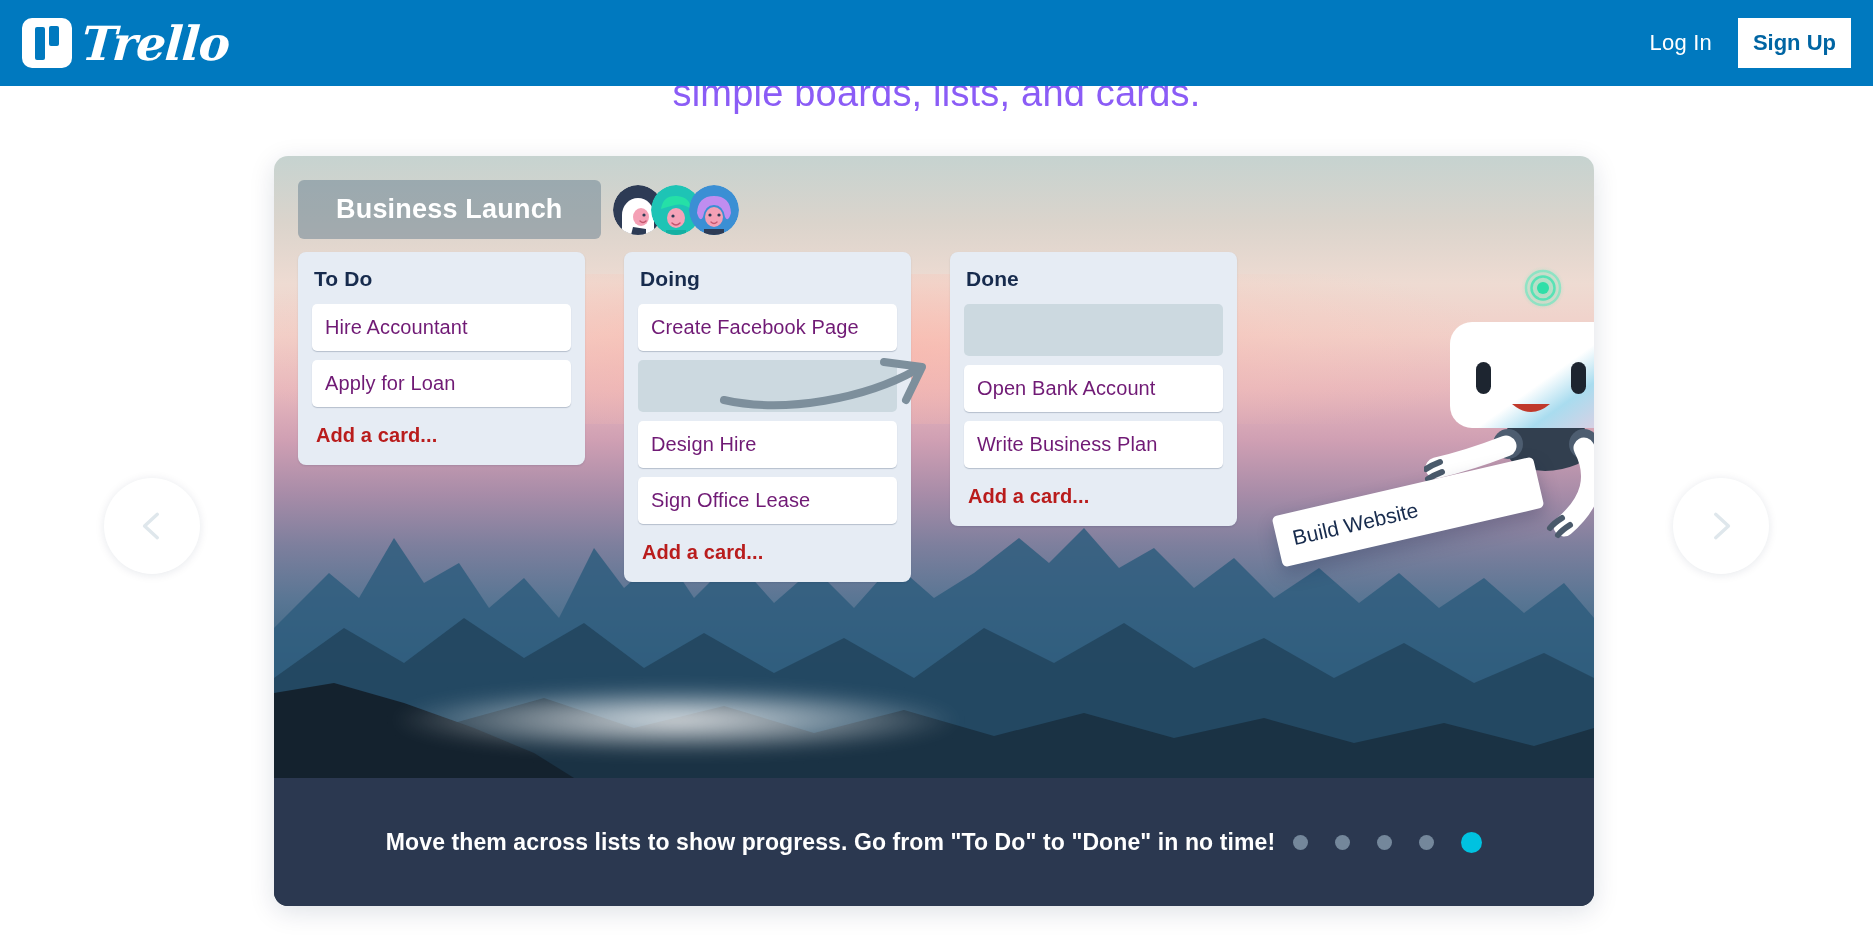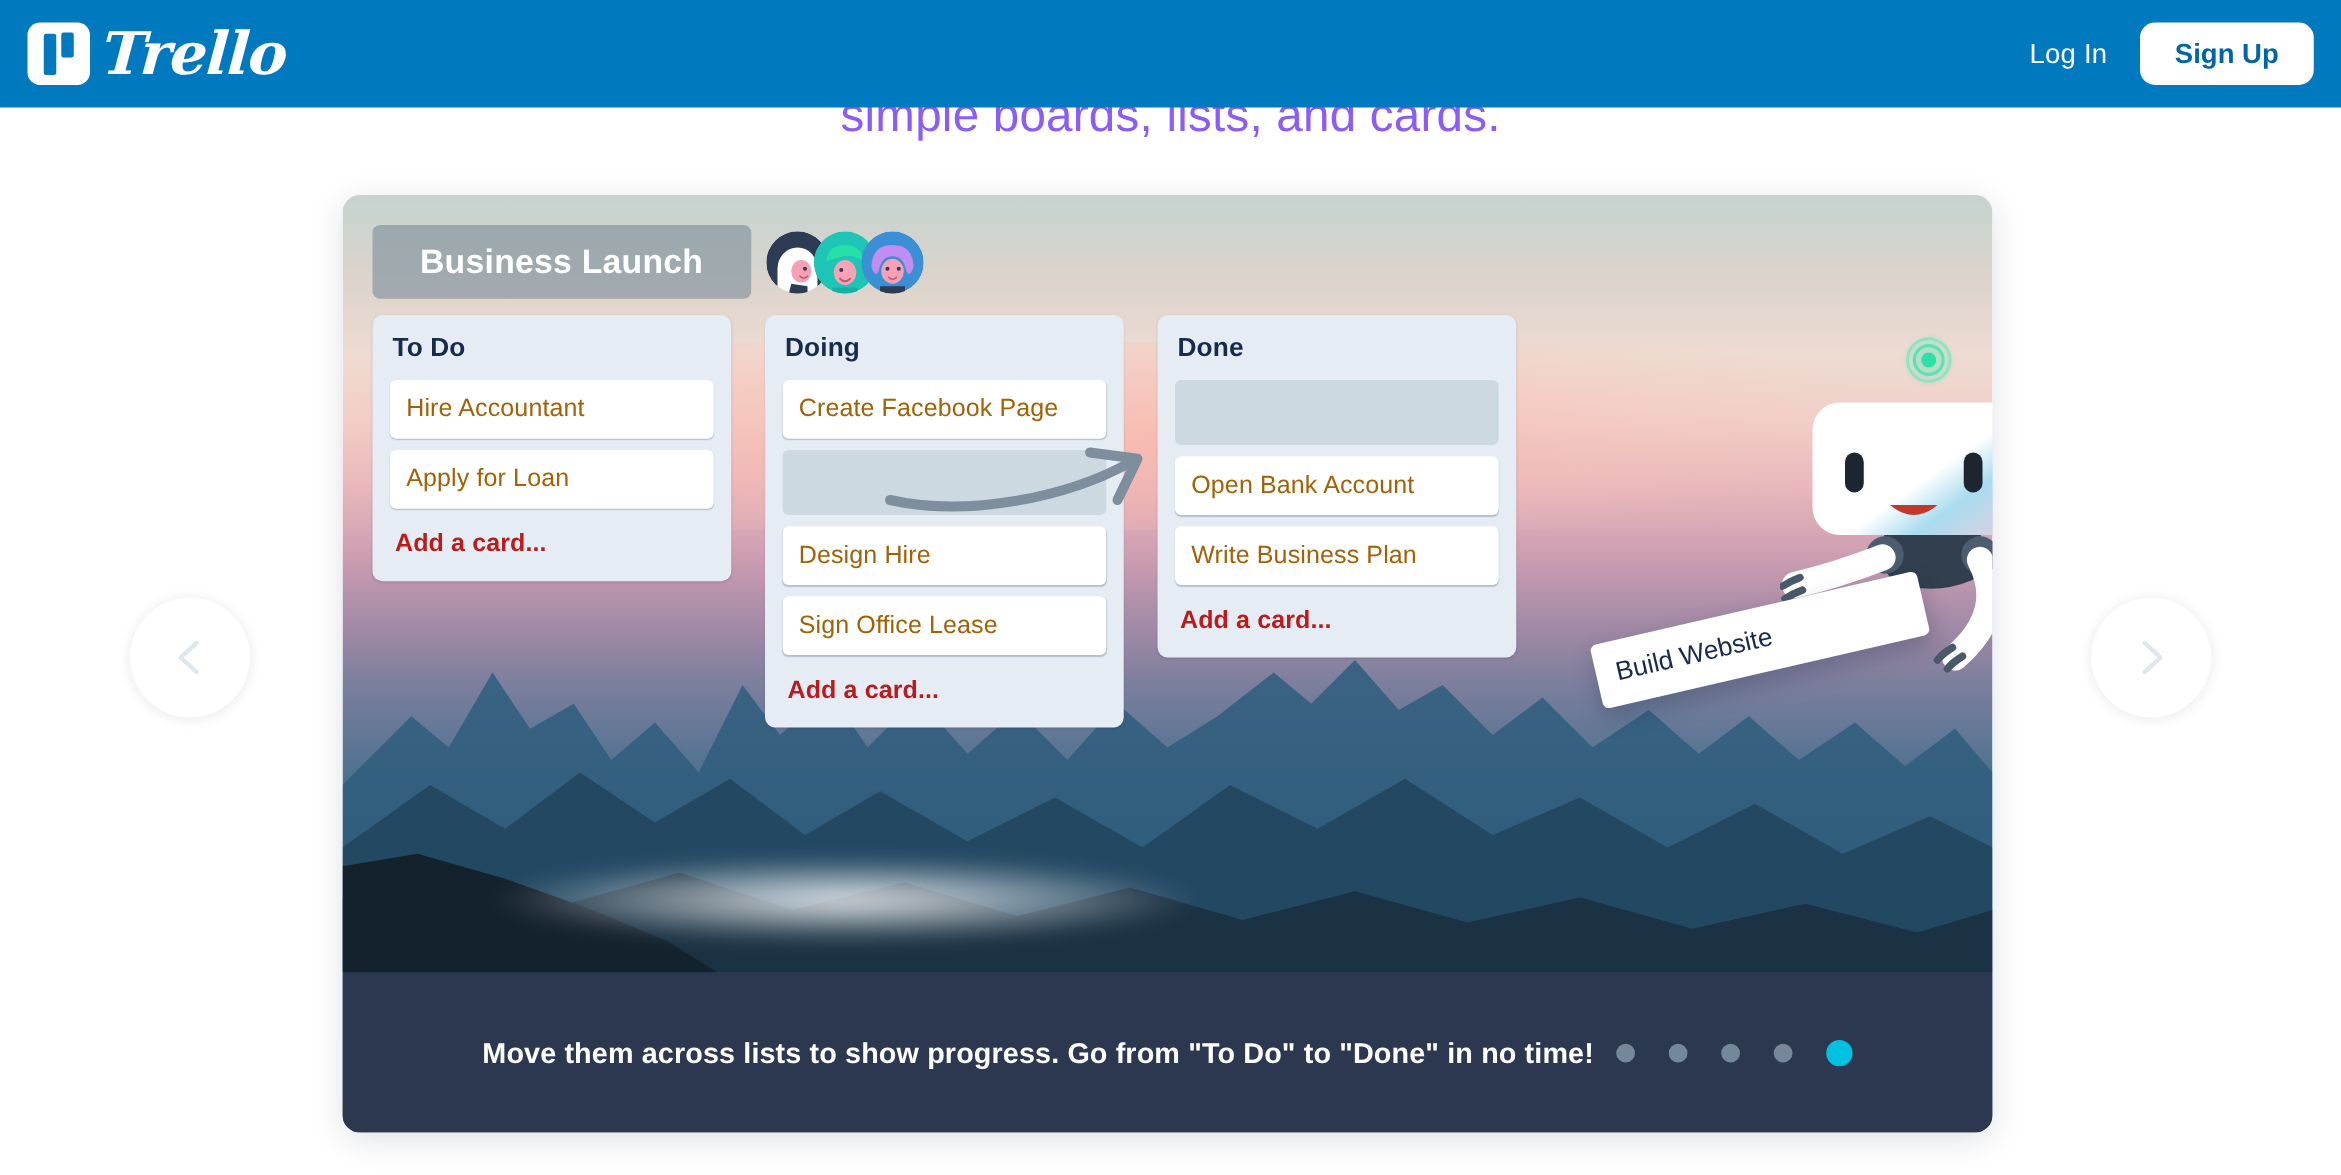--- a/index.html
+++ b/index.html
@@ -32,23 +32,23 @@
     font-family:"DejaVu Serif", serif;
     font-style:italic; font-weight:700;
     font-size:47px; letter-spacing:-1px; color:#ffffff;
     line-height:1; transform:skewX(-4deg);
   }
   .header-right{ display:flex; align-items:center; gap:26px; }
   .login-link{
     color:#ffffff; font-size:22px; text-decoration:none; letter-spacing:.2px;
   }
   .signup-btn{
-    background:#ffffff; color:#0065a3; border:none; border-radius:12px;
+    background:#ffffff; color:#0065a3; border:none; border-radius:0;
     font-family:"Liberation Sans", sans-serif;
-    font-size:22px; font-weight:700; padding:12px 28px; cursor:pointer;
+    font-size:22px; font-weight:700; padding:12px 15px; cursor:pointer;
   }
 
   
   .page{
     position:absolute; top:0; left:0; width:1873px; height:940px;
     background:#ffffff;
   }
   .headline{
     position:absolute; top:86px; left:0; width:1873px;
     text-align:center;
@@ -126,35 +126,35 @@
   .avatar{
     width:50px; height:50px; border-radius:50%;
     margin-left:-12px; overflow:hidden; position:relative;
     box-shadow:0 0 0 0 rgba(0,0,0,0);
   }
   .avatar:first-child{ margin-left:0; }
 
   
   .lists{
     position:absolute; left:24px; top:96px;
-    display:flex; gap:27px; align-items:flex-start; z-index:5;
+    display:flex; gap:39px; align-items:flex-start; z-index:5;
   }
   .list{
     width:287px; background:#e6ecf4; border-radius:8px;
     padding:13px 14px 10px 14px;
     box-shadow:0 1px 2px rgba(9,30,66,.12);
   }
   .list-title{
     font-size:21px; font-weight:700; color:#172b4d;
     margin:2px 2px 13px 2px; letter-spacing:.1px;
   }
   .card{
     background:#ffffff; border-radius:5px;
     padding:12px 13px; margin-bottom:9px;
-    font-size:20px; color:#a16207; letter-spacing:.1px;
+    font-size:20px; color:#701a75; letter-spacing:.1px;
     box-shadow:0 1px 1px rgba(9,30,66,.22);
   }
   .card-slot{
     background:#ccd9e0; border-radius:5px;
     height:52px; margin-bottom:9px; position:relative;
   }
   .add-card{
     font-size:20px; color:#b91c1c; padding:8px 4px 8px 4px;
     letter-spacing:.1px; cursor:pointer;font-weight:bold;
   }

